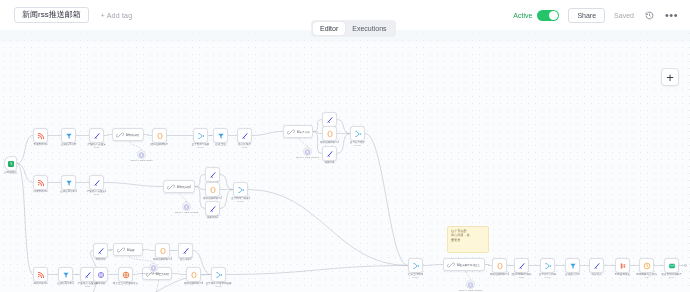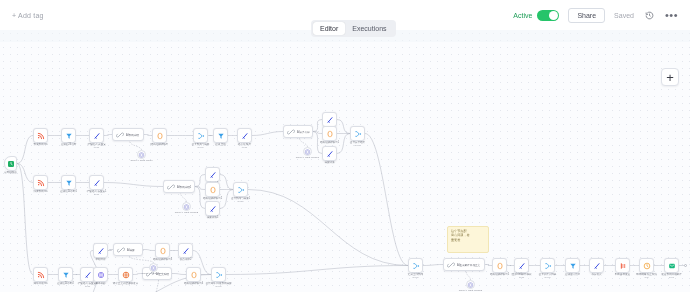--- a/index.html
+++ b/index.html
@@ -134,20 +134,21 @@
     position:absolute; width:3px; height:3px; border:.6px solid #b6bac4;
     border-radius:50%; background:#fff; z-index:9;
   }
 </style>
 </head>
 <body>
 
 <div id="app">
 
   <div class="header">
+    <div class="wf-name">新闻rss推送邮箱</div>
     <div class="add-tag">+ Add tag</div>
 
     <div class="hdr-right">
       <div class="active-wrap">
         <span class="active-label">Active</span>
         <span class="toggle">
             <span class="knob"></span>
           </span>
       </div>
       <button class="share-btn">Share</button>

